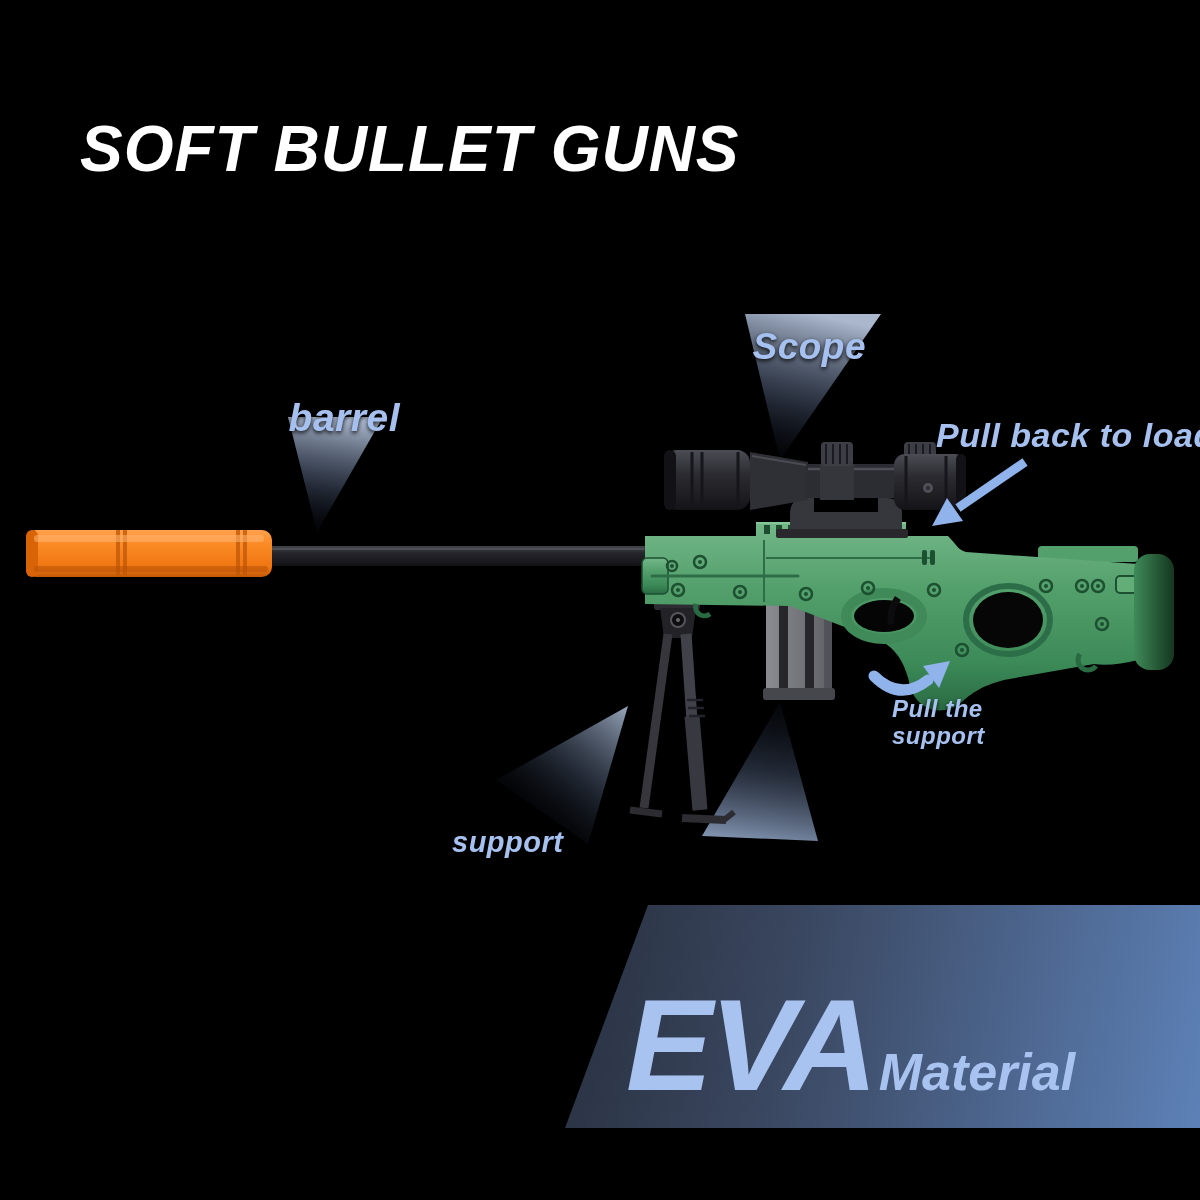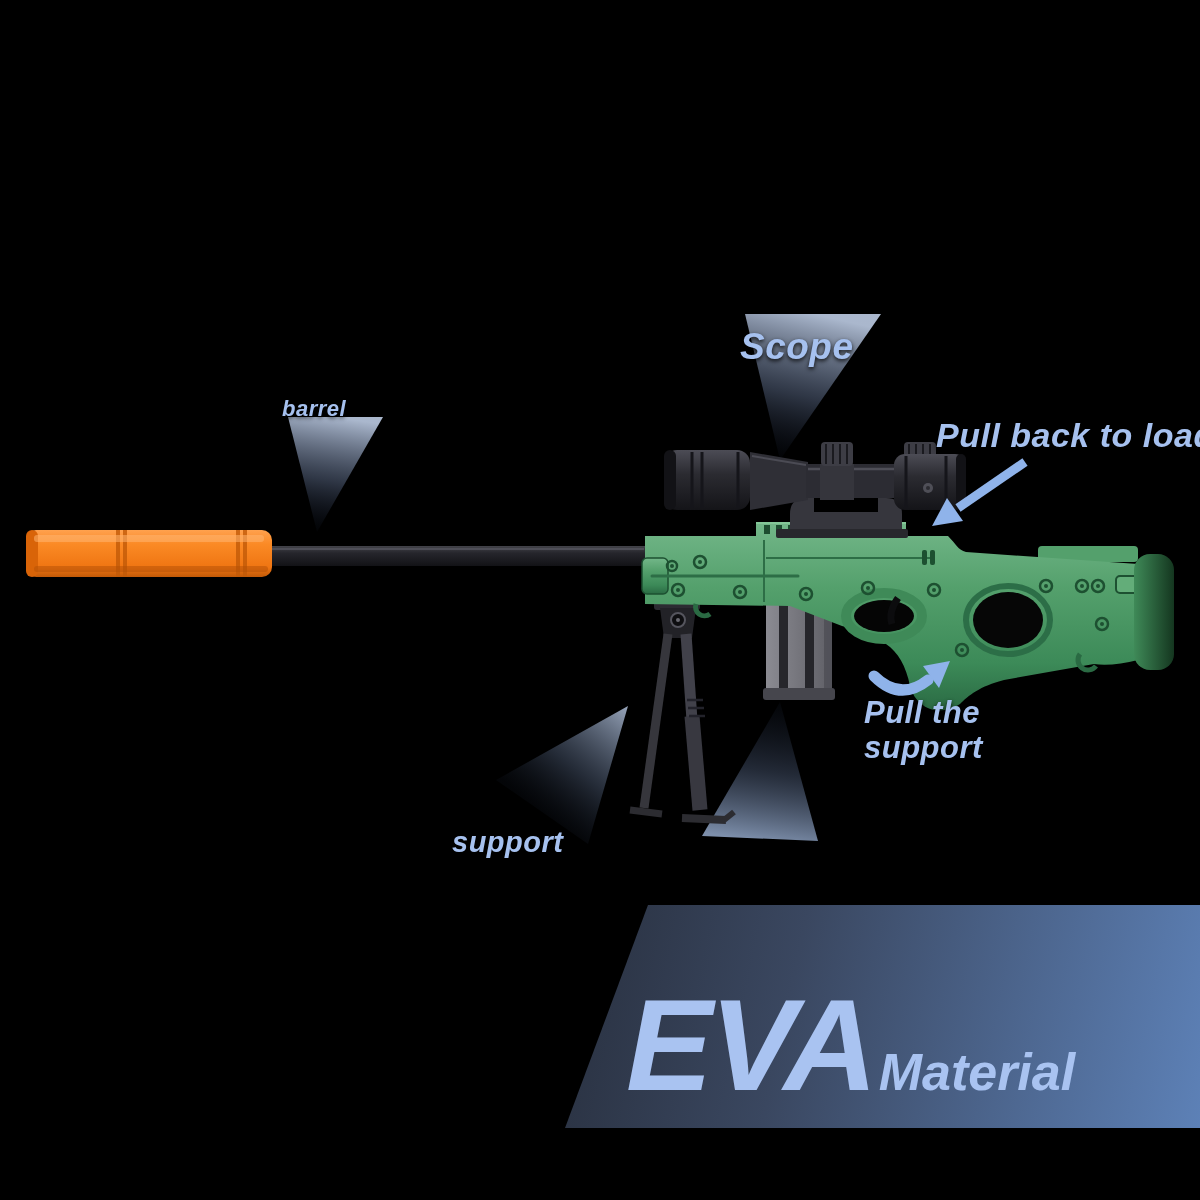--- a/index.html
+++ b/index.html
@@ -3,24 +3,24 @@
 <meta charset="utf-8">
 <style>
   html,body{margin:0;padding:0;background:#000;}
   #stage{position:relative;width:1200px;height:1200px;background:#000;overflow:hidden;
          font-family:"Liberation Sans",sans-serif;}
   #gun-svg{position:absolute;left:0;top:0;}
   .txt{position:absolute;color:#a6c1ef;font-style:italic;font-weight:700;
        letter-spacing:.5px;text-shadow:0 2px 4px rgba(0,0,0,.85);white-space:nowrap;}
   #title{left:80px;top:112px;font-size:64px;font-weight:800;color:#ffffff;
          letter-spacing:1px;font-style:italic;}
-  #lbl-scope{left:740px;top:326px;width:126px;text-align:left;font-size:37px;}
-  #lbl-barrel{left:282px;top:396px;width:118px;text-align:left;font-size:22px;}
+  #lbl-scope{left:740px;top:326px;width:126px;text-align:right;font-size:37px;}
+  #lbl-barrel{left:282px;top:396px;width:118px;text-align:right;font-size:39px;}
   #lbl-pullback{left:936px;top:416px;font-size:34px;}
-  #lbl-pulltrigger{left:864px;top:696px;font-size:31px;line-height:1.12;}
+  #lbl-pulltrigger{left:892px;top:696px;font-size:24px;line-height:1.12;}
   #lbl-support{left:452px;top:826px;font-size:29px;}
   #lbl-magazines{left:698px;top:842px;font-size:35px;}
   #eva-panel{position:absolute;left:540px;top:905px;width:660px;height:229px;
              background:linear-gradient(102deg,#272e3c 0%,#3a4760 38%,#5d81b7 100%);
              clip-path:polygon(108px 0px,660px 0px,660px 223px,25px 223px);}
   #eva-text{position:absolute;left:86px;bottom:30px;line-height:.9;color:#a9c3f1;
             font-style:italic;font-weight:800;white-space:nowrap;}
   #eva-big{font-size:130px;letter-spacing:-3px;}
   #eva-small{font-size:52px;margin-left:4px;letter-spacing:0;}
 </style>
@@ -224,20 +224,21 @@
     <g>
       <line x1="1025" y1="462" x2="958" y2="508" stroke="#8fb3ea" stroke-width="9"></line>
       <polygon points="932,526 947,498 963,521" fill="#8fb3ea"></polygon>
     </g>
     <g>
       <path d="M874,676 Q900,702 928,680" stroke="#8fb3ea" stroke-width="11" fill="none" stroke-linecap="round"></path>
       <polygon points="950,661 923,666 939,688" fill="#8fb3ea"></polygon>
     </g>
   </svg>
 
+  <div id="title" class="txt">SOFT BULLET GUNS</div>
   <div id="lbl-scope" class="txt">Scope</div>
   <div id="lbl-barrel" class="txt">barrel</div>
   <div id="lbl-pullback" class="txt">Pull back to load</div>
   <div id="lbl-pulltrigger" class="txt">
     <div>Pull the</div>
     <div>support</div>
   </div>
   <div id="lbl-support" class="txt">support</div>
 
   <div id="eva-panel">

